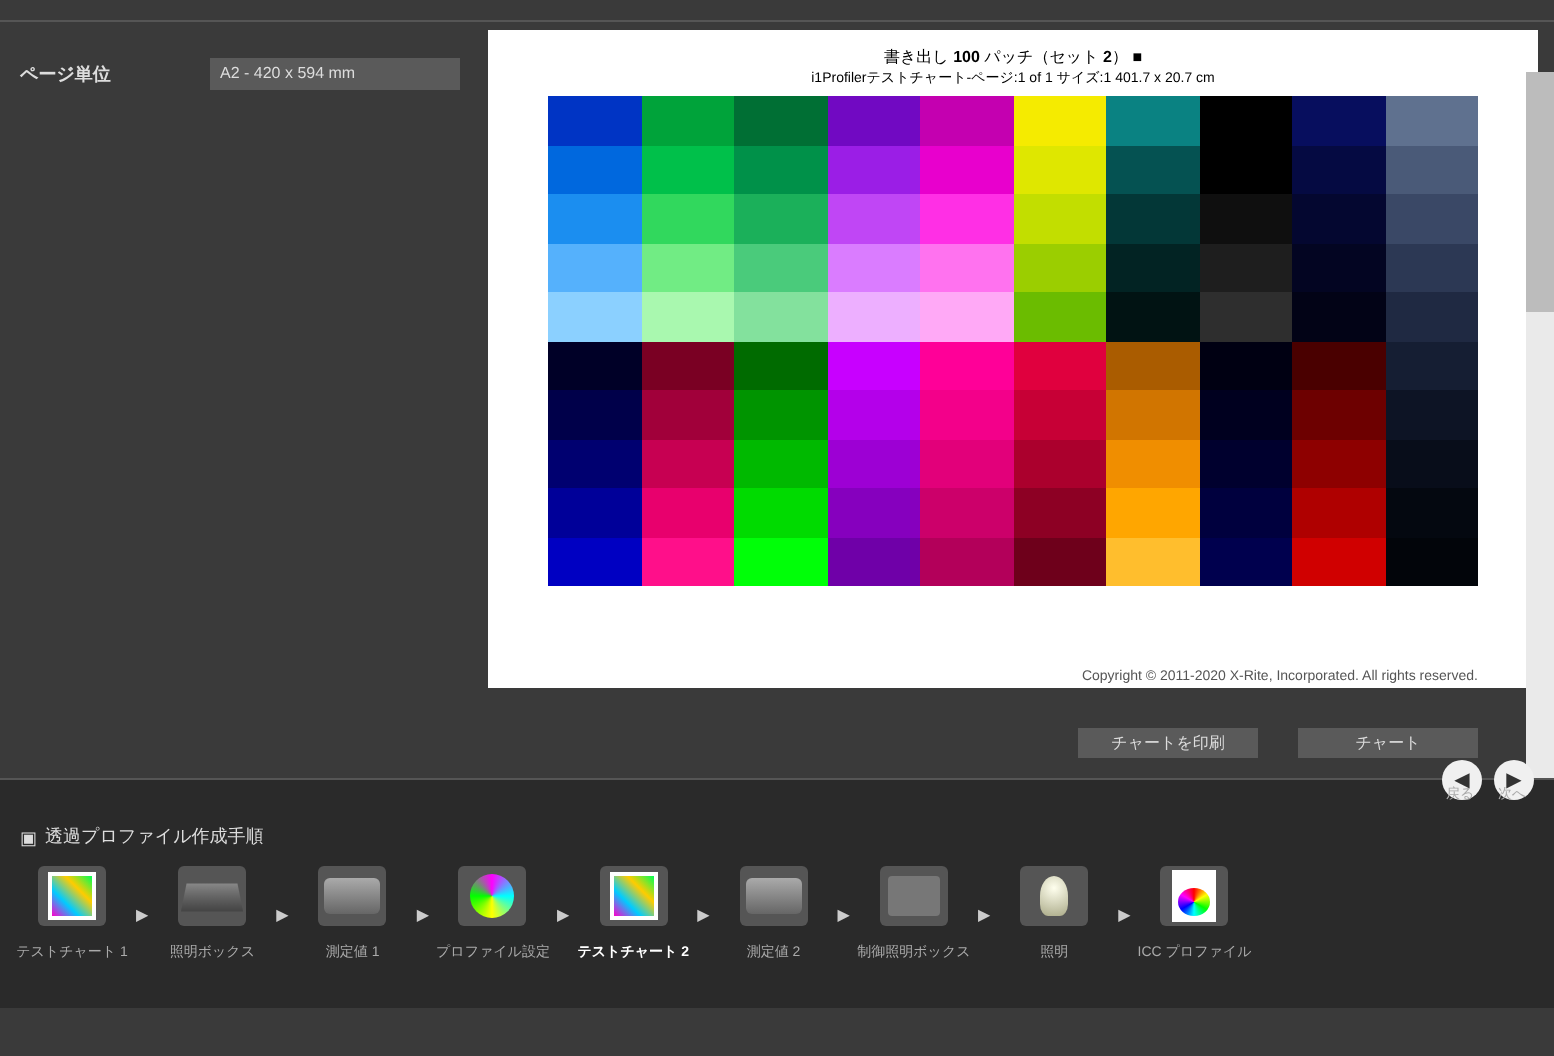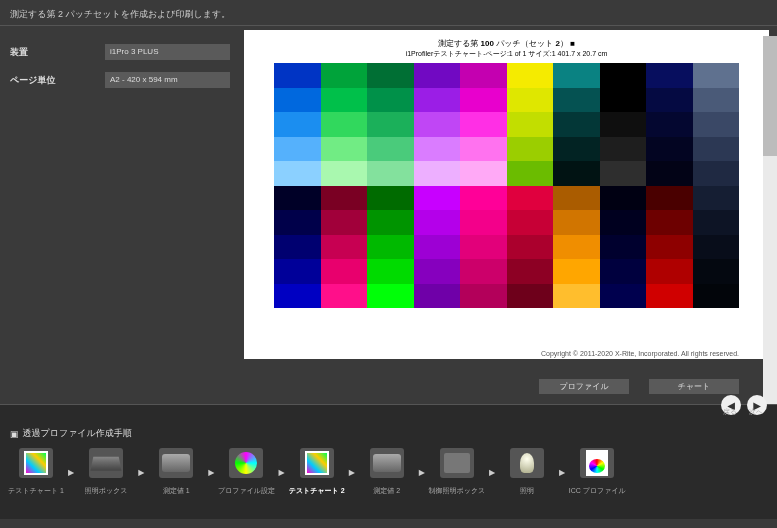--- a/index.html
+++ b/index.html
@@ -215,39 +215,34 @@
   .ic-gear { width:22px;height:22px;border-radius:50%;background:conic-gradient(#f0f,#0ff,#ff0,#0f0,#f0f);}
   .ic-folder { width:26px;height:20px;background:#777;border-radius:2px;}
   .ic-bulb { width:14px;height:20px;background:radial-gradient(circle at 50% 30%,#ffe,#aa8);border-radius:50% 50% 30% 30%;}
   .ic-profile { width:22px;height:26px;background:#fff;position:relative;}
   .ic-profile::after{content:"";position:absolute;bottom:3px;left:3px;width:16px;height:14px;background:conic-gradient(#f00,#ff0,#0f0,#0ff,#00f,#f0f,#f00);border-radius:50%;}
 </style>
 </head>
 <body>
 
 <div class="header">
-  <p>測定する第 2 パッチセットを作成および印刷します。</p>
 </div>
 
 <div class="main">
   <div class="left-panel">
     <div class="field">
-      <div class="field-label">装置</div>
-      <div class="field-value">i1Pro 3 PLUS</div>
-    </div>
-    <div class="field">
       <div class="field-label">ページ単位</div>
       <div class="field-value">A2 - 420 x 594 mm</div>
     </div>
   </div>
 
   <div class="right-panel">
     <div class="chart-area">
       <div class="chart-title">
-        <span>測定する第 </span><b>100</b><span> パッチ（セット</span> <b>2</b><span>）</span> ■
+        <span>書き出し </span><b>100</b><span> パッチ（セット</span> <b>2</b><span>）</span> ■
       </div>
       <div class="chart-sub">i1Profilerテストチャート-ページ:1 of 1 サイズ:1 401.7 x 20.7 cm</div>
       <div class="swatches" id="swatches">
           <div class="swatch" style="background: rgb(0, 52, 196);"></div>
           <div class="swatch" style="background: rgb(0, 163, 58);"></div>
           <div class="swatch" style="background: rgb(0, 111, 52);"></div>
           <div class="swatch" style="background: rgb(113, 9, 194);"></div>
           <div class="swatch" style="background: rgb(196, 0, 176);"></div>
           <div class="swatch" style="background: rgb(245, 235, 0);"></div>
           <div class="swatch" style="background: rgb(10, 130, 130);"></div>
@@ -341,21 +336,21 @@
           <div class="swatch" style="background: rgb(179, 0, 90);"></div>
           <div class="swatch" style="background: rgb(110, 0, 27);"></div>
           <div class="swatch" style="background: rgb(255, 190, 45);"></div>
           <div class="swatch" style="background: rgb(0, 0, 78);"></div>
           <div class="swatch" style="background: rgb(208, 0, 0);"></div>
           <div class="swatch" style="background: rgb(2, 5, 10);"></div>
         </div>
       <div class="copyright">Copyright © 2011-2020 X-Rite, Incorporated. All rights reserved.</div>
     </div>
     <div class="action-row">
-      <div class="btn-gray">プロファイル</div>
+      <div class="btn-gray">チャートを印刷</div>
       <div class="btn-gray">チャート</div>
     </div>
   </div>
 </div>
 
 <div class="scrollbar">
   <div class="scroll-thumb"></div>
 </div>
 
 <div class="footer">

